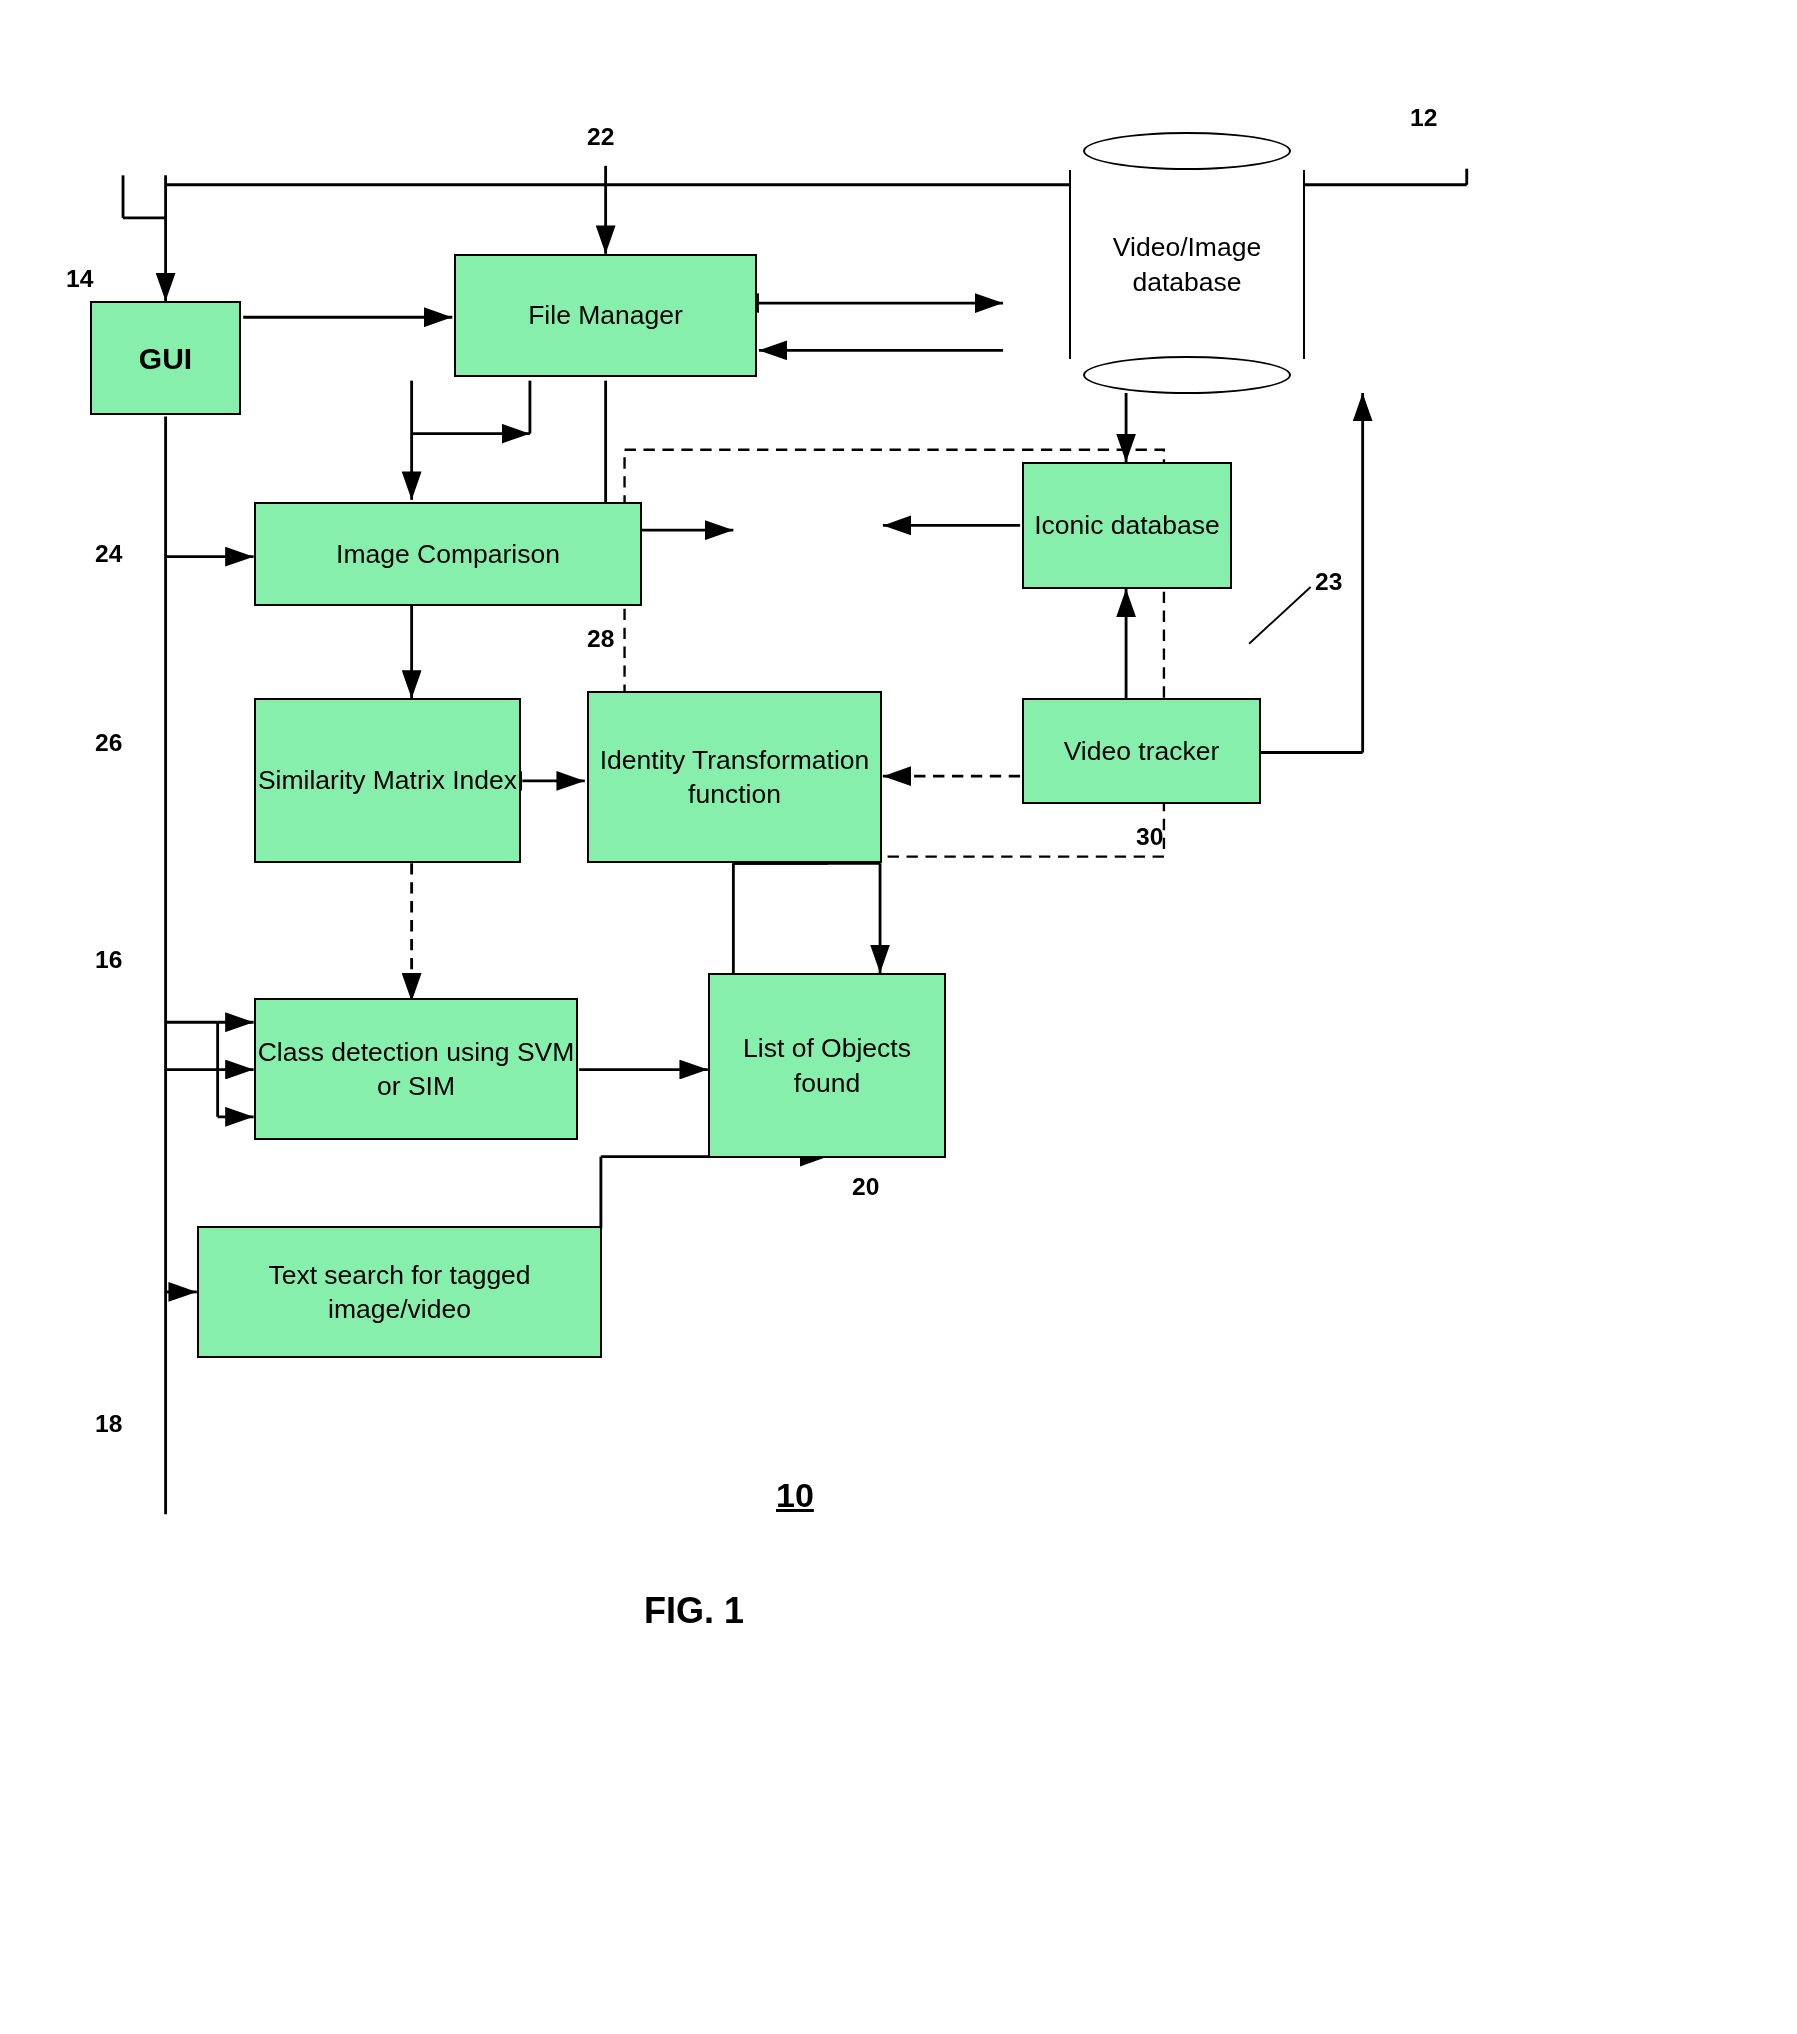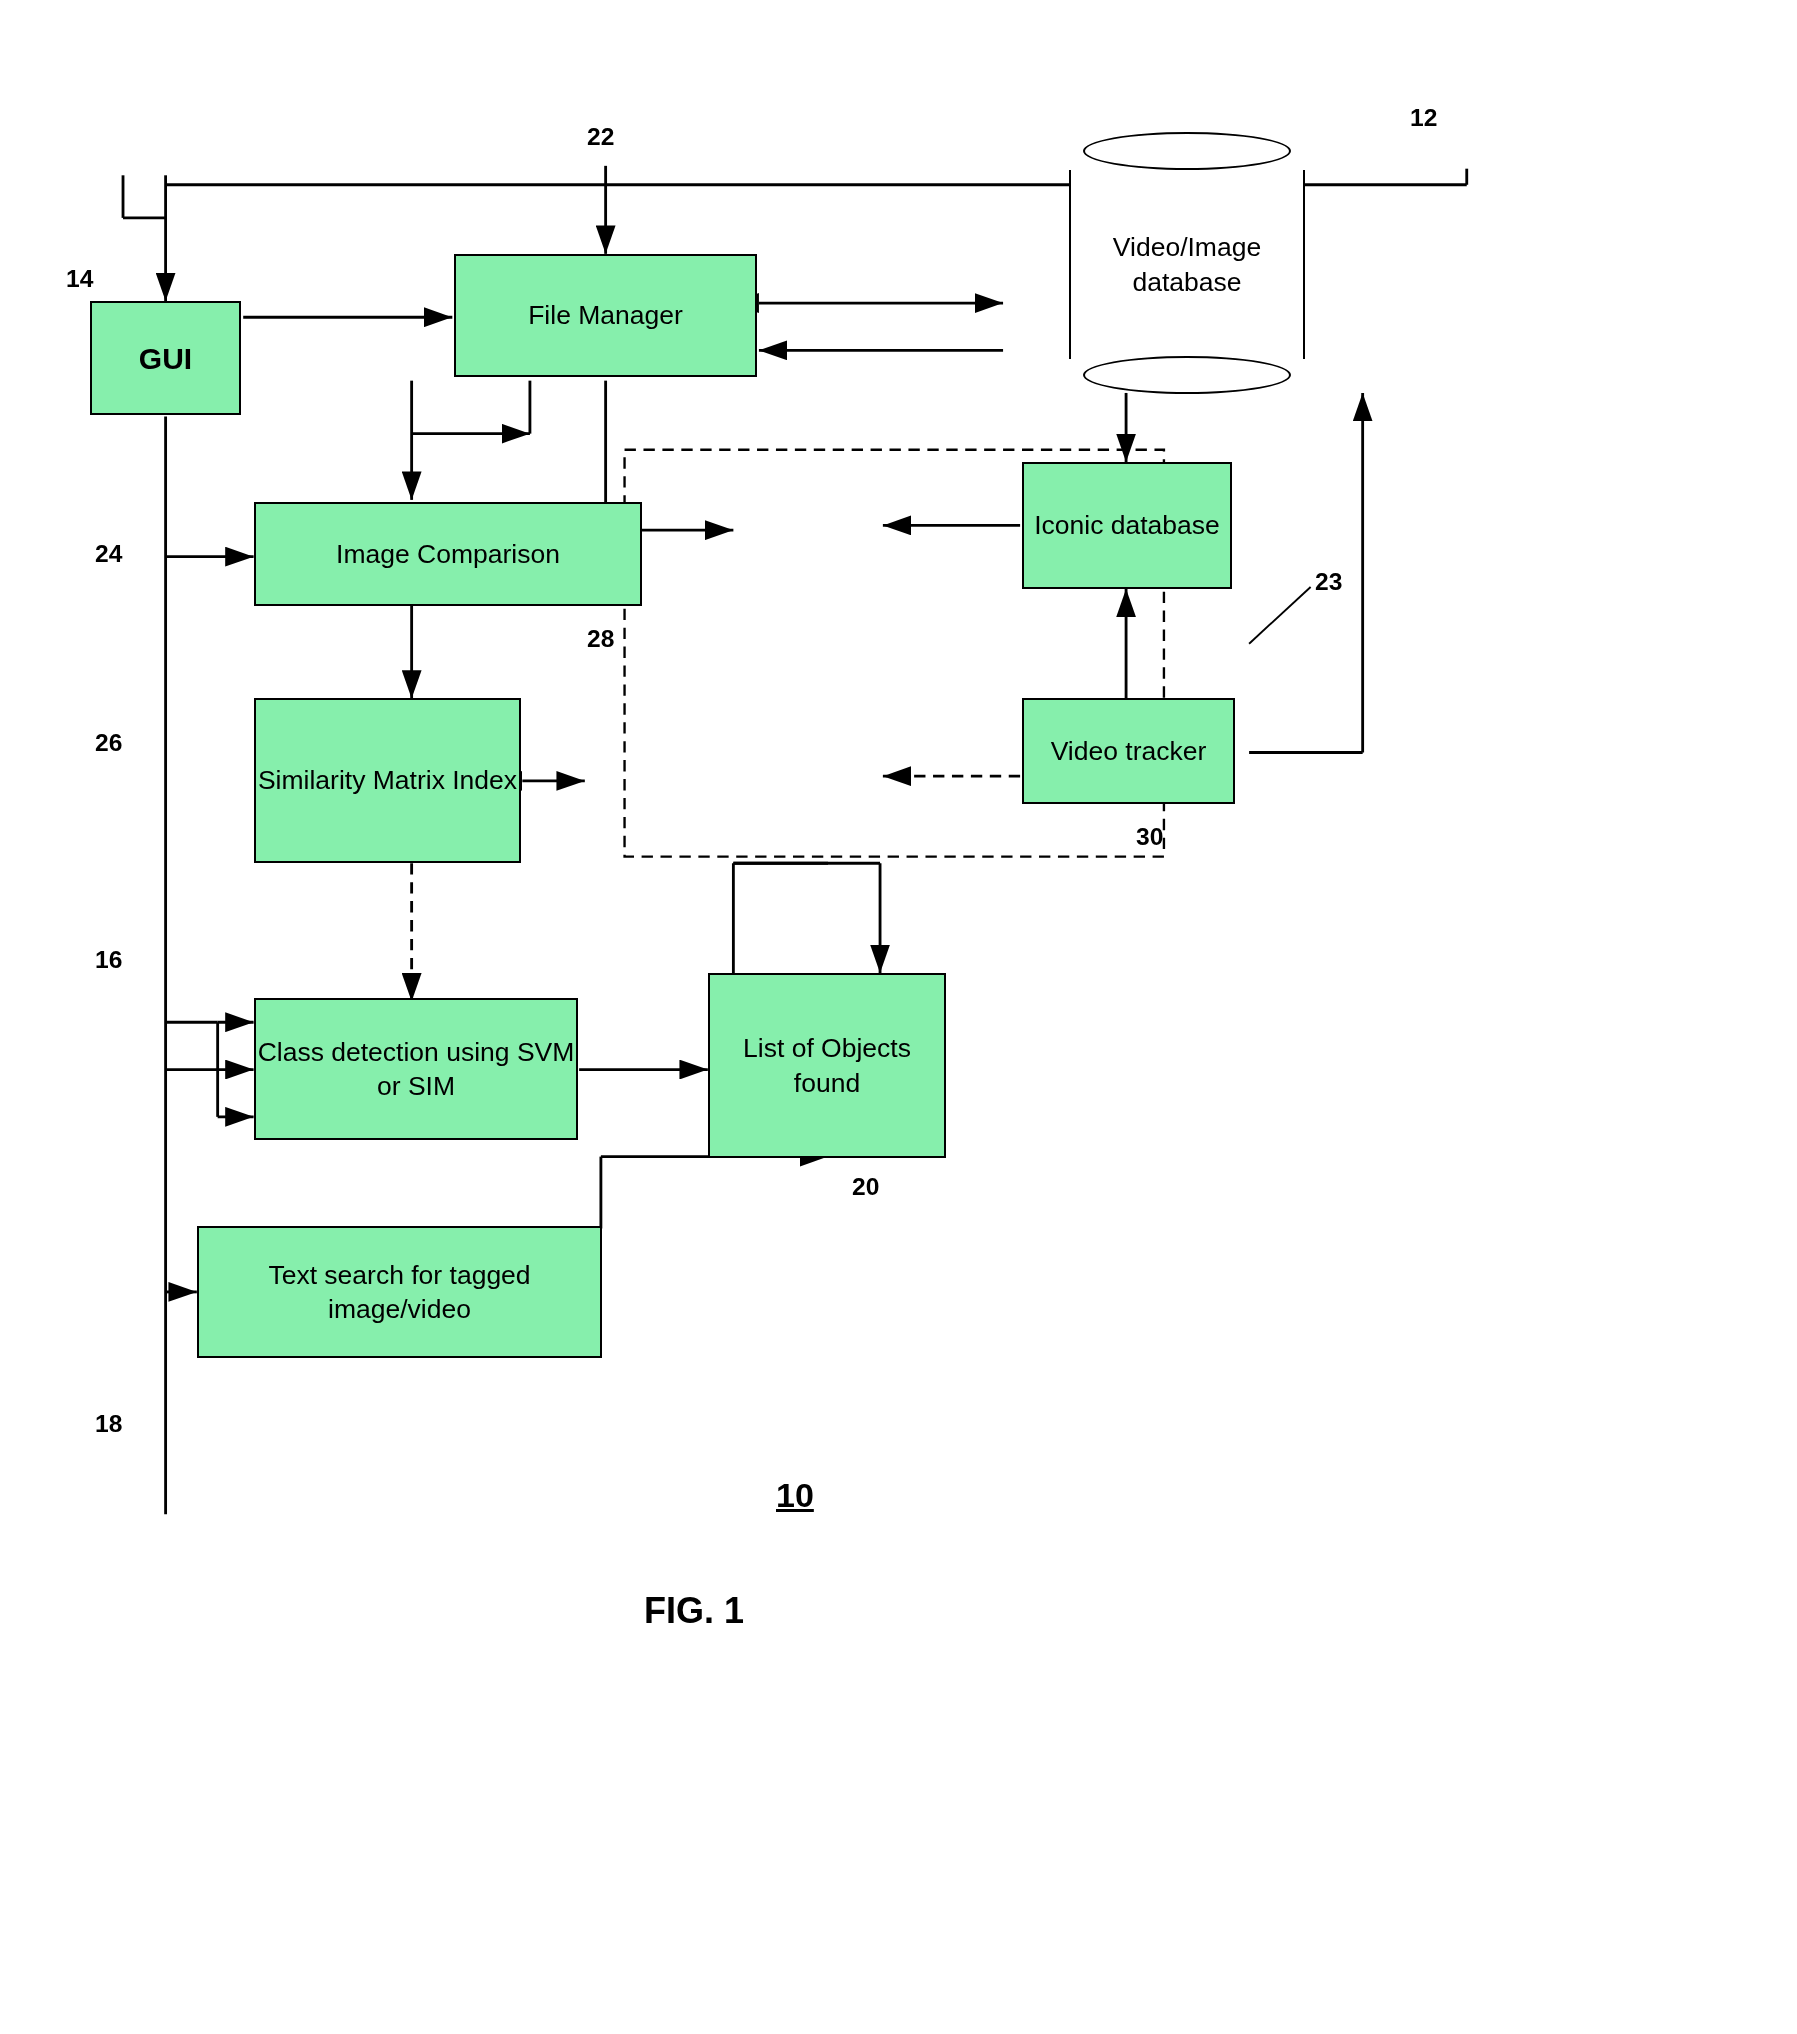--- a/index.html
+++ b/index.html
@@ -220,22 +220,27 @@
   <div class="box" style="left:1022px; top:462px; width:210px; height:127px;">
     <span>Iconic
 database</span>
   </div>
 
   <div class="box" style="left:254px; top:698px; width:267px; height:165px;">
     <span>Similarity
 Matrix Index</span>
   </div>
 
-
-  <div class="box" style="left:1022px; top:698px; width:213px; height:106px;">
+  <div class="box" style="left:587px; top:691px; width:295px; height:172px;">
+    <span>Identity
+Transformation
+function</span>
+  </div>
+
+  <div class="box" style="left:1022px; top:698px; width:239px; height:106px;">
     <span>Video tracker</span>
   </div>
 
   <div class="box" style="left:254px; top:998px; width:324px; height:142px;">
     <span>Class detection
 using SVM or SIM</span>
   </div>
 
   <div class="box" style="left:708px; top:973px; width:238px; height:185px;">
     <span>List of

